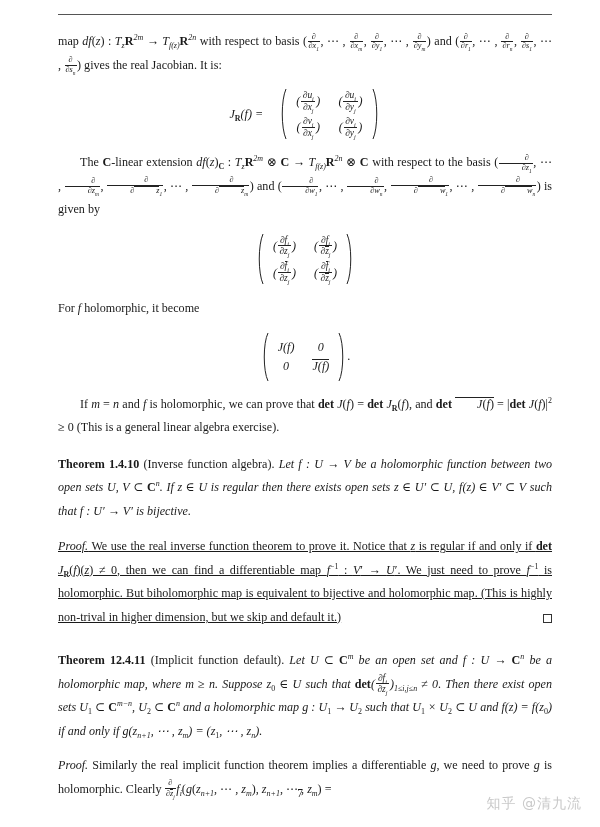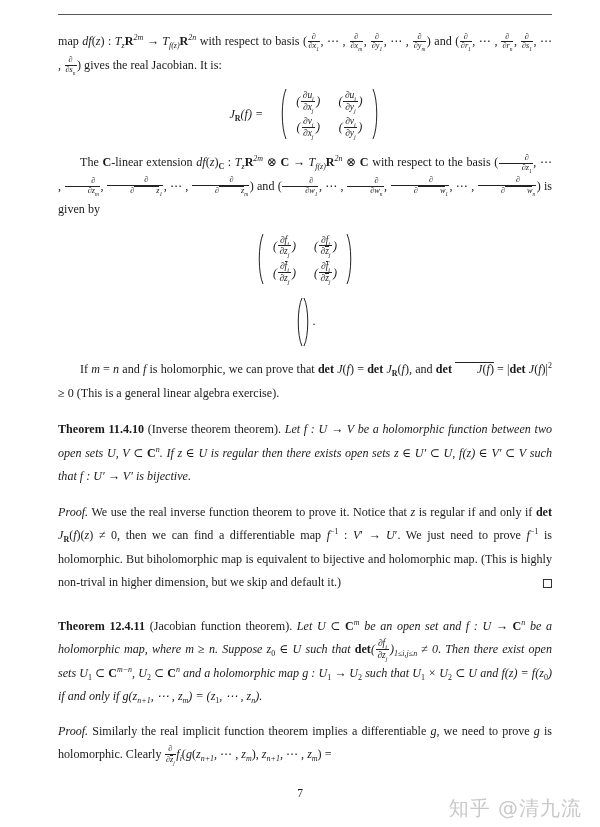--- a/index.html
+++ b/index.html
@@ -133,21 +133,21 @@
     left: 0;
     right: 0;
     top: 787px;
     text-align: center;
     font-size: 11.5px;
   }
   .watermark {
     position: absolute;
     right: 18px;
     top: 795px;
-    font-size: 20px;
+    font-size: 14px;
     color: #c9c9c9;
     font-family: "DejaVu Sans", sans-serif;
     letter-spacing: 1px;
     white-space: nowrap;
   }
   .nowrap { white-space: nowrap; }
 </style>
 </head>
 <body>
 
@@ -208,54 +208,67 @@
           </span>
         </span>
         <span class="paren">
           <svg width="9" height="52" viewBox="0 0 9 52">
               <path d="M1 1 C6 12, 6 40, 1 51" stroke="#222" stroke-width="1" fill="none"></path>
             </svg>
         </span>
       </span>
     </div>
 
+    <p class="para">
+      For <span class="math">f</span> holomorphic, it become
+    </p>
 
     <div class="display">
       <span class="matrix-wrap">
         <span class="paren">
           <svg width="9" height="50" viewBox="0 0 9 50">
               <path d="M8 1 C3 11, 3 39, 8 49" stroke="#222" stroke-width="1" fill="none"></path>
             </svg>
         </span>
+        <span class="matrix">
+          <span class="row">
+            <span class="cell"><span class="math">J</span>(<span class="math">f</span>)</span>
+            <span class="cell up">0</span>
+          </span>
+          <span class="row">
+            <span class="cell up">0</span>
+            <span class="cell"><span class="ovl"><span class="math">J</span>(<span class="math">f</span>)</span></span>
+          </span>
+        </span>
         <span class="paren">
           <svg width="9" height="50" viewBox="0 0 9 50">
               <path d="M1 1 C6 11, 6 39, 1 49" stroke="#222" stroke-width="1" fill="none"></path>
             </svg>
         </span>
       </span><span>.</span>
     </div>
 
     <p class="para indent">
       If <span class="math">m</span> = <span class="math">n</span> and <span class="math">f</span> is holomorphic, we can prove that <span class="bf up">det</span> <span class="math">J</span>(<span class="math">f</span>) = <span class="bf up">det</span> <span class="math">J</span><sub class="up"><span class="bb">R</span></sub>(<span class="math">f</span>), and <span class="bf up">det</span> <span class="ovl"><span class="math">J</span>(<span class="math">f</span>)</span> = |<span class="bf up">det</span> <span class="math">J</span>(<span class="math">f</span>)|<sup class="up">2</sup> ≥ 0 (This is a general linear algebra exercise).
     </p>
 
     <p class="para" style="margin-top:13px;">
-      <span class="bf">Theorem 11.4.10</span>
-      <span>(Inverse theorem theorem)</span><span>.</span>
+      <span class="bf">Theorem 1.4.10</span>
+      <span>(Inverse function algebra)</span><span>.</span>
       <span class="it">Let <span class="math">f</span> : <span class="math">U</span> → <span class="math">V</span> be a holomorphic function between two open sets <span class="math">U</span>, <span class="math">V</span> ⊂ <span class="bb">C</span><sup><span class="math">n</span></sup>. If <span class="math">z</span> ∈ <span class="math">U</span> is regular then there exists open sets <span class="math">z</span> ∈ <span class="math">U</span>′ ⊂ <span class="math">U</span>, <span class="math">f</span>(<span class="math">z</span>) ∈ <span class="math">V</span>′ ⊂ <span class="math">V</span> such that <span class="math">f</span> : <span class="math">U</span>′ → <span class="math">V</span>′ is bijective.</span>
     </p>
 
-    <p class="para" style="margin-top:12px;">
+    <p class="para" style="margin-top:12px;text-decoration:underline;">
       <span class="it">Proof.</span>
       We use the real inverse function theorem to prove it. Notice that <span class="math">z</span> is regular if and only if <span class="bf up">det</span> <span class="math">J</span><sub class="up"><span class="bb">R</span></sub>(<span class="math">f</span>)(<span class="math">z</span>) ≠ 0, then we can find a differentiable map <span class="math">f</span><sup class="up">−1</sup> : <span class="math">V</span>′ → <span class="math">U</span>′. We just need to prove <span class="math">f</span><sup class="up">−1</sup> is holomorphic. But biholomorphic map is equivalent to bijective and holomorphic map. (This is highly non-trival in higher dimension, but we skip and default it.)<span class="qed"></span>
     </p>
 
     <p class="para" style="margin-top:20px; clear:both;">
       <span class="bf">Theorem 12.4.11</span>
-      <span>(Jacobian function theorem)</span><span>.</span>
+      <span>(Implicit function default)</span><span>.</span>
       <span class="it">Let <span class="math">U</span> ⊂ <span class="bb">C</span><sup><span class="math">m</span></sup> be an open set and <span class="math">f</span> : <span class="math">U</span> → <span class="bb">C</span><sup><span class="math">n</span></sup> be a holomorphic map, where <span class="math">m</span> ≥ <span class="math">n</span>. Suppose <span class="math">z</span><sub class="up">0</sub> ∈ <span class="math">U</span> such that <span class="bf up">det</span>(<span class="frac-big"><span class="num">∂f<sub>i</sub></span><span>∂z<sub>j</sub></span></span>)<sub>1≤i,j≤n</sub> ≠ 0. Then there exist open sets <span class="math">U</span><sub class="up">1</sub> ⊂ <span class="bb">C</span><sup><span class="math">m−n</span></sup>, <span class="math">U</span><sub class="up">2</sub> ⊂ <span class="bb">C</span><sup><span class="math">n</span></sup> and a holomorphic map <span class="math">g</span> : <span class="math">U</span><sub class="up">1</sub> → <span class="math">U</span><sub class="up">2</sub> such that <span class="math">U</span><sub class="up">1</sub> × <span class="math">U</span><sub class="up">2</sub> ⊂ <span class="math">U</span> and <span class="math">f</span>(<span class="math">z</span>) = <span class="math">f</span>(<span class="math">z</span><sub class="up">0</sub>) if and only if <span class="math">g</span>(<span class="math">z</span><sub>n+1</sub>, ⋯ , <span class="math">z<sub>m</sub></span>) = (<span class="math">z</span><sub class="up">1</sub>, ⋯ , <span class="math">z<sub>n</sub></span>).</span>
     </p>
 
     <p class="para" style="margin-top:0;">
       <span class="it">Proof.</span>
       Similarly the real implicit function theorem implies a differentiable <span class="math">g</span>, we need to prove <span class="math">g</span> is holomorphic. Clearly <span class="frac"><span class="num">∂</span><span>∂<span class="ovl">z</span><sub>j</sub></span></span><span class="math">f<sub>i</sub></span>(<span class="math">g</span>(<span class="math">z</span><sub>n+1</sub>, ⋯ , <span class="math">z<sub>m</sub></span>), <span class="math">z</span><sub>n+1</sub>, ⋯ , <span class="math">z<sub>m</sub></span>) =
     </p>
 
   </div>
 

